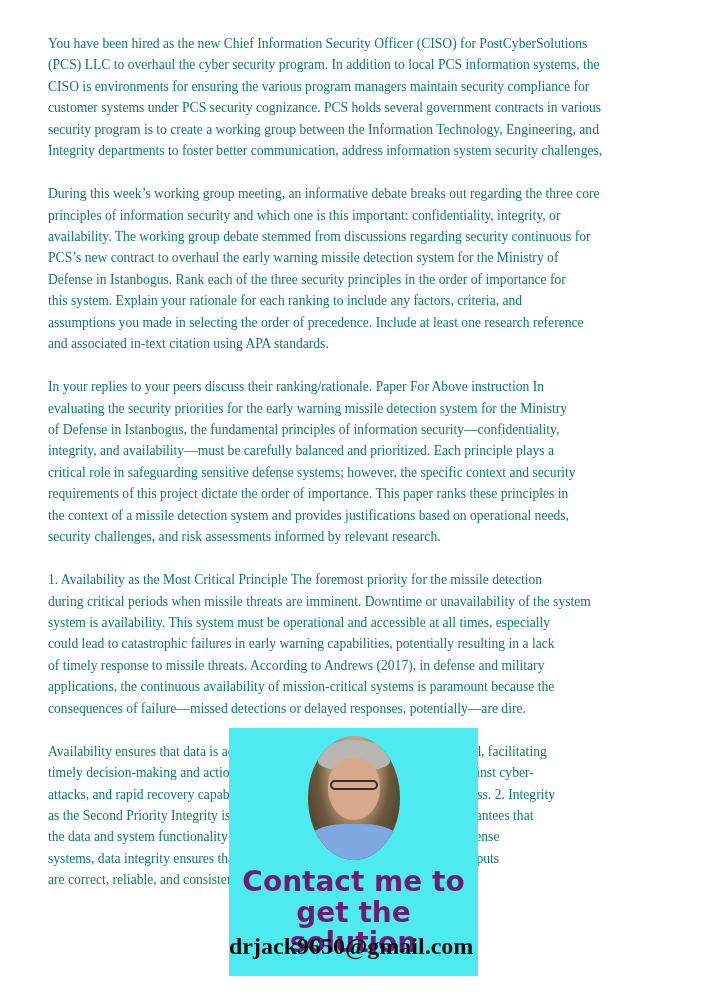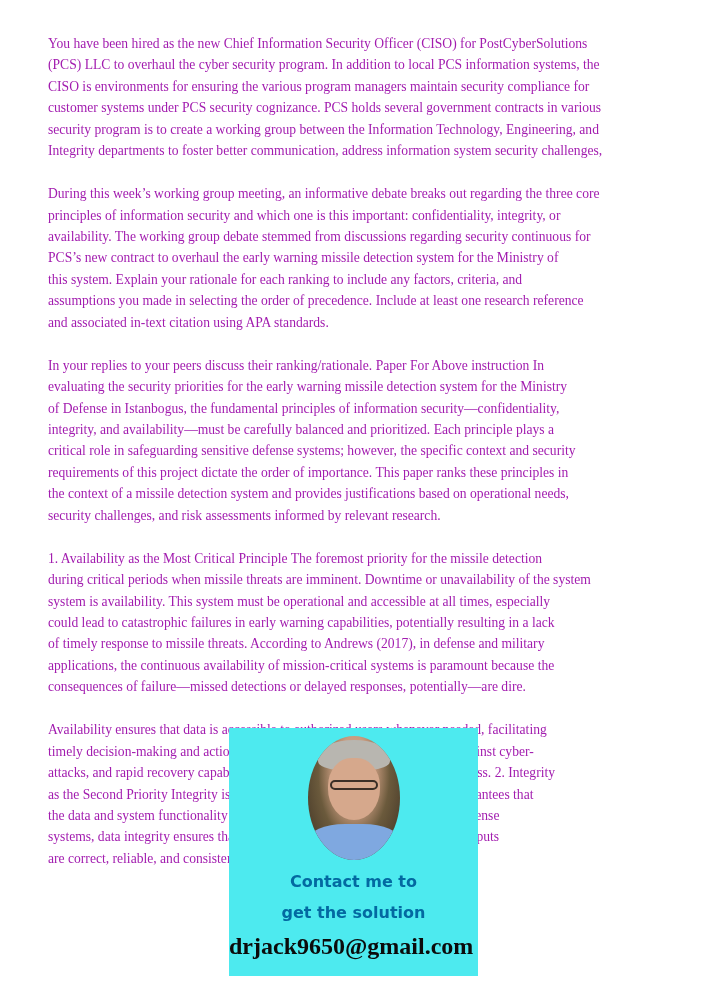--- a/index.html
+++ b/index.html
@@ -1,36 +1,36 @@
 <!DOCTYPE html>
 <html><head>
 <meta charset="utf-8">
 <style>
   html, body { margin:0; padding:0; background:#ffffff; }
   body { width:708px; height:1000px; position:relative; overflow:hidden; }
   .doc { position:absolute; left:48px; top:33px; width:600px;
-         font-family:"Liberation Serif", serif; font-size:13.6px; color:#a21caf; }
+         font-family:"Liberation Serif", serif; font-size:13.6px; color:#0f766e; }
   .para { margin:0 0 21.5px 0; }
   .line { display:block; height:21.45px; line-height:21.45px; white-space:nowrap; }
   .overlay { position:absolute; left:229px; top:728px; width:249px; height:248px;
              background:#4deaef; }
   .portrait { position:absolute; left:79px; top:8px; width:92px; height:124px;
               border-radius:50%; overflow:hidden;
               background:radial-gradient(ellipse at 50% 30%, #d9b49a 0%, #c99c80 30%, #6b5a3c 55%, #3a2e22 100%); }
   .portrait .hair { position:absolute; left:10px; top:4px; width:72px; height:30px;
                     border-radius:50% 50% 30% 30%; background:#b8b6b0; }
   .portrait .face { position:absolute; left:20px; top:22px; width:52px; height:62px;
                     border-radius:45% 45% 50% 50%; background:#d6a88c; }
   .portrait .glasses { position:absolute; left:22px; top:44px; width:48px; height:10px;
                        border:2px solid #3a2e26; border-radius:6px; box-sizing:border-box; }
   .portrait .shirt { position:absolute; left:0; top:88px; width:92px; height:40px;
                      background:#7fa8e0; border-radius:40% 40% 0 0; }
   .contact { position:absolute; left:0; width:249px; text-align:center;
-             font-family:"DejaVu Sans", sans-serif; font-weight:bold; color:#0369a1;
-             font-size:16px; line-height:30px; }
+             font-family:"DejaVu Sans", sans-serif; font-weight:bold; color:#701a75;
+             font-size:28px; line-height:30px; }
   .contact.l1 { top:139px; }
   .contact.l2 { top:170px; }
   .email { position:absolute; left:0; top:205px; width:249px; text-align:left;
            font-family:"Liberation Serif", serif; font-weight:bold; font-size:24px;
            color:#0b0b0b; }
 </style>
 </head>
 <body>
 
 <div class="doc">
@@ -40,20 +40,21 @@
     <span class="line">CISO is environments for ensuring the various program managers maintain security compliance for</span>
     <span class="line">customer systems under PCS security cognizance. PCS holds several government contracts in various</span>
     <span class="line">security program is to create a working group between the Information Technology, Engineering, and</span>
     <span class="line">Integrity departments to foster better communication, address information system security challenges,</span>
   </div>
   <div class="para">
     <span class="line">During this week’s working group meeting, an informative debate breaks out regarding the three core</span>
     <span class="line">principles of information security and which one is this important: confidentiality, integrity, or</span>
     <span class="line">availability. The working group debate stemmed from discussions regarding security continuous for</span>
     <span class="line">PCS’s new contract to overhaul the early warning missile detection system for the Ministry of</span>
+    <span class="line">Defense in Istanbogus. Rank each of the three security principles in the order of importance for</span>
     <span class="line">this system. Explain your rationale for each ranking to include any factors, criteria, and</span>
     <span class="line">assumptions you made in selecting the order of precedence. Include at least one research reference</span>
     <span class="line">and associated in-text citation using APA standards.</span>
   </div>
   <div class="para">
     <span class="line">In your replies to your peers discuss their ranking/rationale. Paper For Above instruction In</span>
     <span class="line">evaluating the security priorities for the early warning missile detection system for the Ministry</span>
     <span class="line">of Defense in Istanbogus, the fundamental principles of information security—confidentiality,</span>
     <span class="line">integrity, and availability—must be carefully balanced and prioritized. Each principle plays a</span>
     <span class="line">critical role in safeguarding sensitive defense systems; however, the specific context and security</span>

